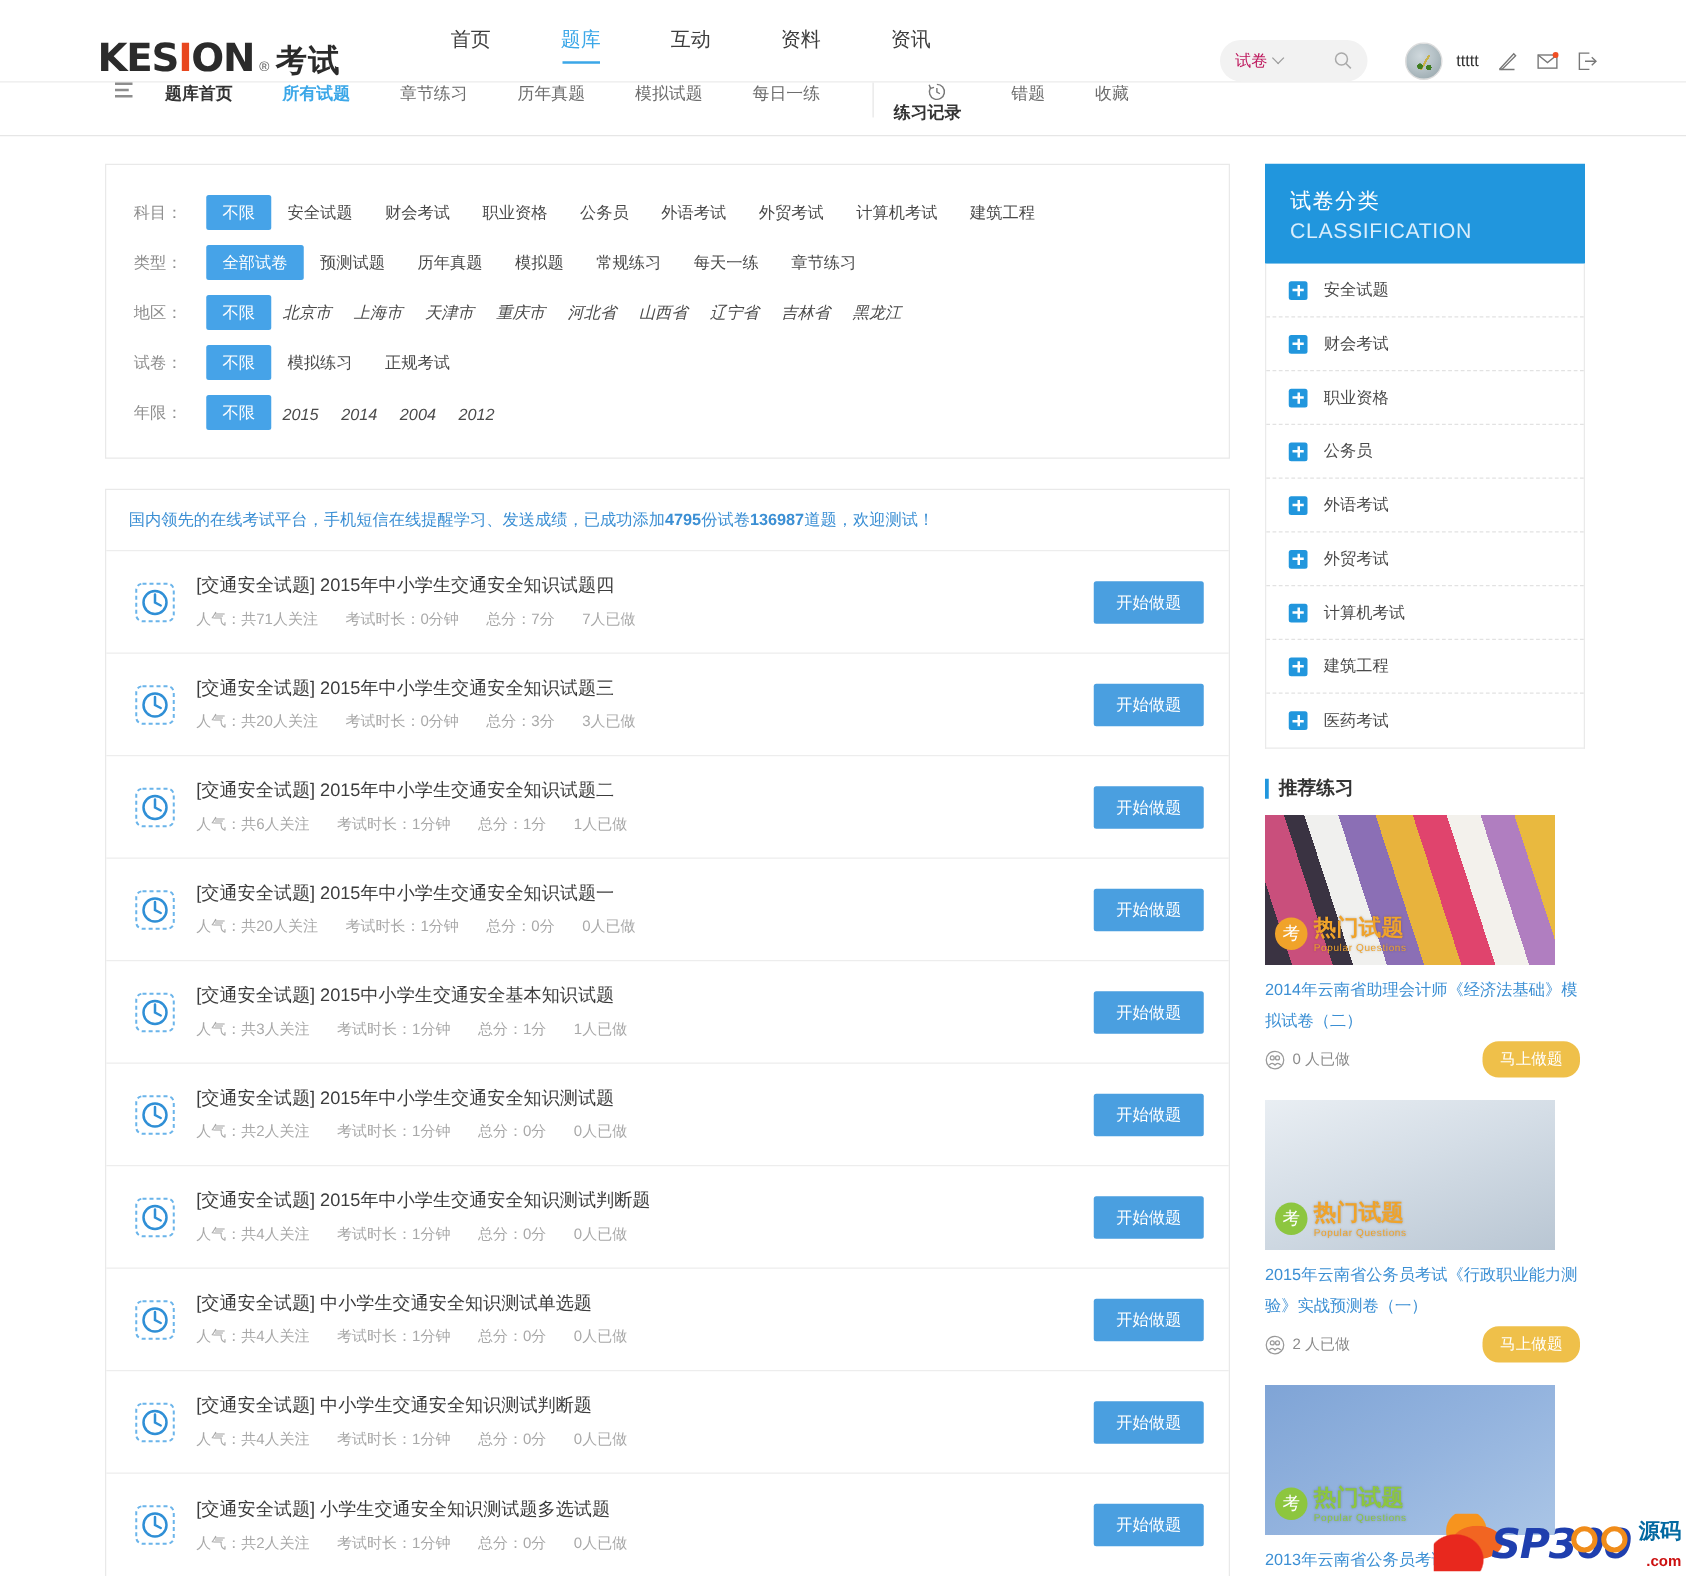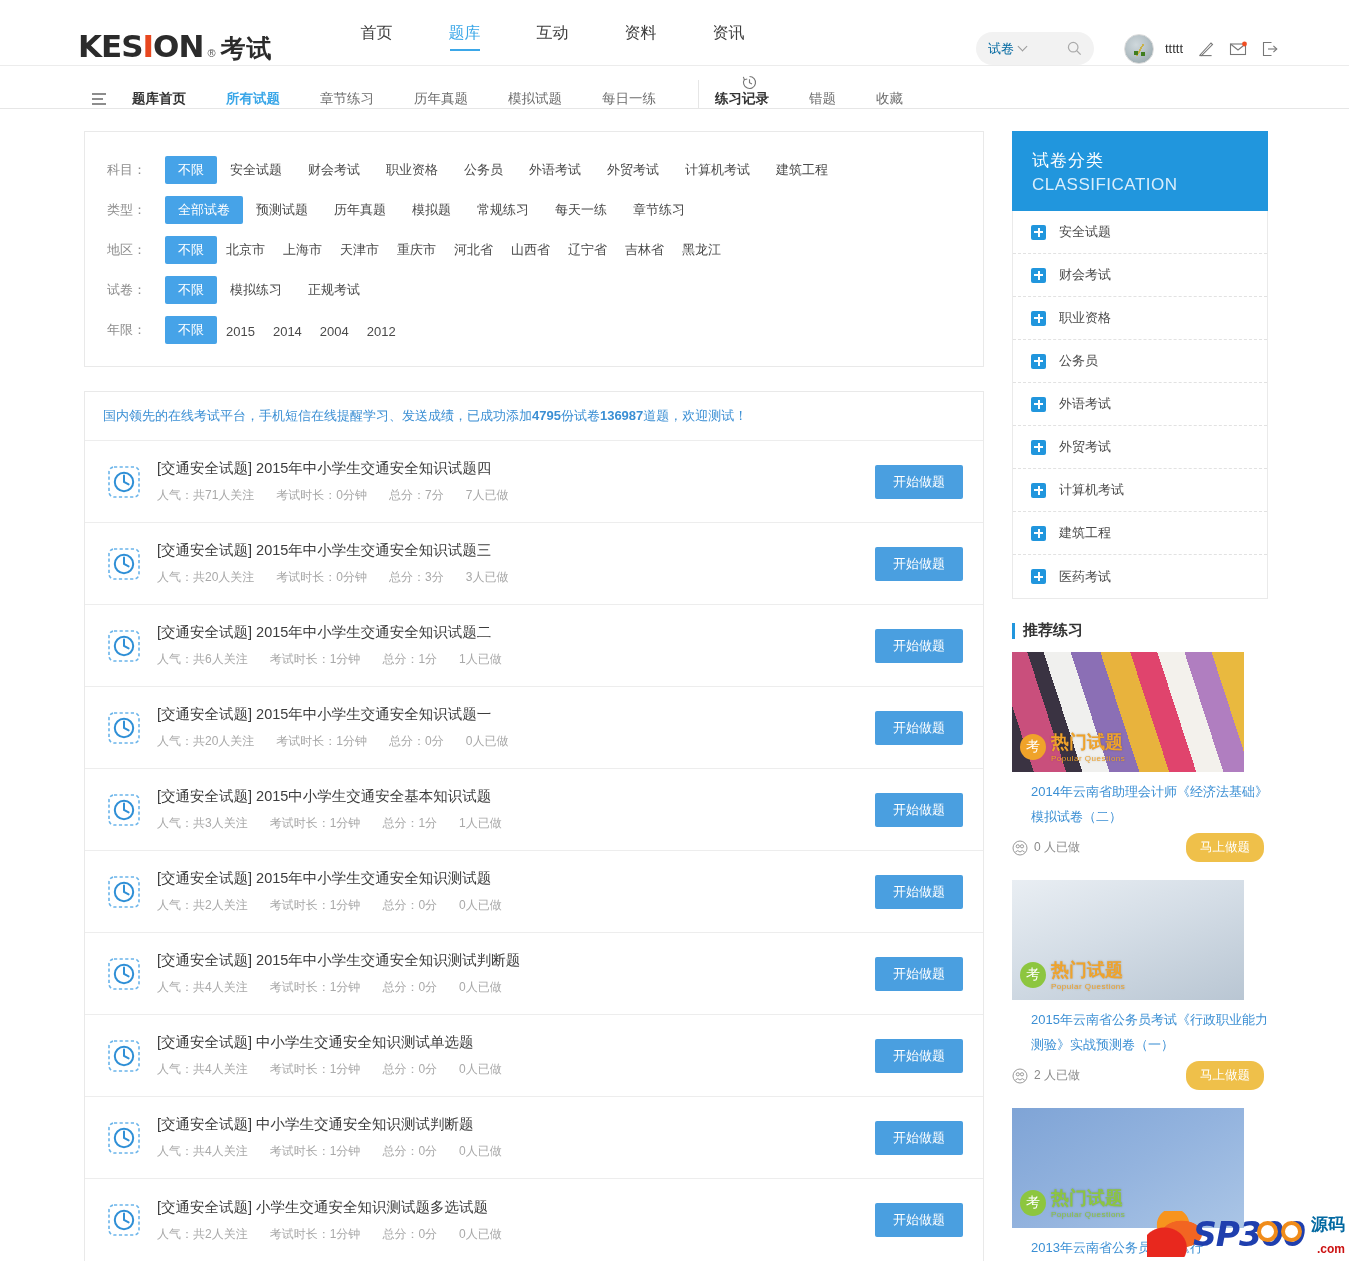--- a/index.html
+++ b/index.html
@@ -61,21 +61,21 @@
   .search-box {
     display: flex;
     align-items: center;
     background: #f2f2f2;
     border-radius: 17px;
     height: 33px;
     width: 118px;
     padding: 0 12px;
     position: relative;
   }
-  .search-sel { font-size: 13px; color: #0369a1; }
+  .search-sel { font-size: 13px; color: #be185d; }
   .chev {
     display: inline-block;
     width: 7px; height: 7px;
     border-right: 1.4px solid #9a9a9a;
     border-bottom: 1.4px solid #9a9a9a;
     transform: rotate(45deg);
     margin: -4px 0 0 5px;
   }
   .search-ico { margin-left: auto; width: 15px; height: 15px; }
   .avatar {
@@ -96,21 +96,21 @@
   }
   .uname { font-size: 13px; color: #333; margin-left: 11px; }
   .hicon { margin-left: 14px; width: 18px; height: 18px; position: relative; cursor: pointer; }
 
   
   .subnav {
     height: 44px;
     border-top: 1px solid #ececec;
     border-bottom: 1px solid #e6e6e6;
     display: flex;
-    align-items: flex-end;
+    align-items: flex-start;
     padding-left: 92px;
     background: #fff;
   }
   .burger { width: 14px; margin-right: 14px; }
   .burger i { display: block; height: 2px; background: #8d8d8d; margin-bottom: 3px; }
   .burger i:nth-child(2) { width: 11px; }
   .burger i:nth-child(3) { width: 14px; }
   .sub-item { font-size: 13.5px; color: #6d6d6d; padding: 0 20px; cursor: pointer; white-space: nowrap; }
   .sub-item.strong { color: #333; font-weight: bold; padding-left: 12px; }
   .sub-item.active { color: #3ba7e8; font-weight: bold; }
@@ -139,21 +139,21 @@
     padding: 5px 13px;
     cursor: pointer;
     white-space: nowrap;
   }
   .fopt.sel {
     background: #46a3e8;
     color: #fff;
     border-radius: 2px;
     font-weight: normal;
   }
-  .fopt.wide { padding: 5px 9px; }
+  .fopt.wide { padding: 5px 9px; font-style: italic; }
 
   
   .listbox { border: 1px solid #e9e9e9; background: #fff; }
   .notice {
     padding: 15px 18px;
     font-size: 13px;
     color: #3b8fd4;
     border-bottom: 1px solid #ededed;
   }
   .notice b { font-weight: bold; }
@@ -245,21 +245,21 @@
     width: 26px; height: 26px; border-radius: 50%;
     background: #f0a32a; color: #fff;
     font-size: 14px; display: flex; align-items: center; justify-content: center;
   }
   .tb-text { color: #f0a32a; font-size: 18px; font-weight: bold; text-shadow: 0 0 2px rgba(0,0,0,.25); }
   .tb-text.green { color: #8dc63f; }
   .tb-sub { font-size: 8px; letter-spacing: .5px; display: block; font-weight: normal; }
   .thumb.t2 .tb-circle, .thumb.t3 .tb-circle { background: #8dc63f; }
   .thumb.t2 .tb-text { color: #f0a32a; }
 
-  .rec-name { font-size: 13px; color: #3b8fd4; line-height: 25px; padding: 7px 0 4px 0; margin-left: 19px; }
+  .rec-name { font-size: 13px; color: #3b8fd4; line-height: 25px; padding: 7px 0 4px 0; }
   .rec-foot { display: flex; align-items: center; justify-content: space-between; padding-right: 4px; }
   .rec-count { font-size: 12px; color: #8a8a8a; display: flex; align-items: center; gap: 6px; }
   .people-ico { width: 16px; height: 16px; }
   .btn-now {
     background: #efc04a;
     color: #fff;
     font-size: 12.5px;
     padding: 6px 14px;
     border: none;
     border-radius: 13px;

